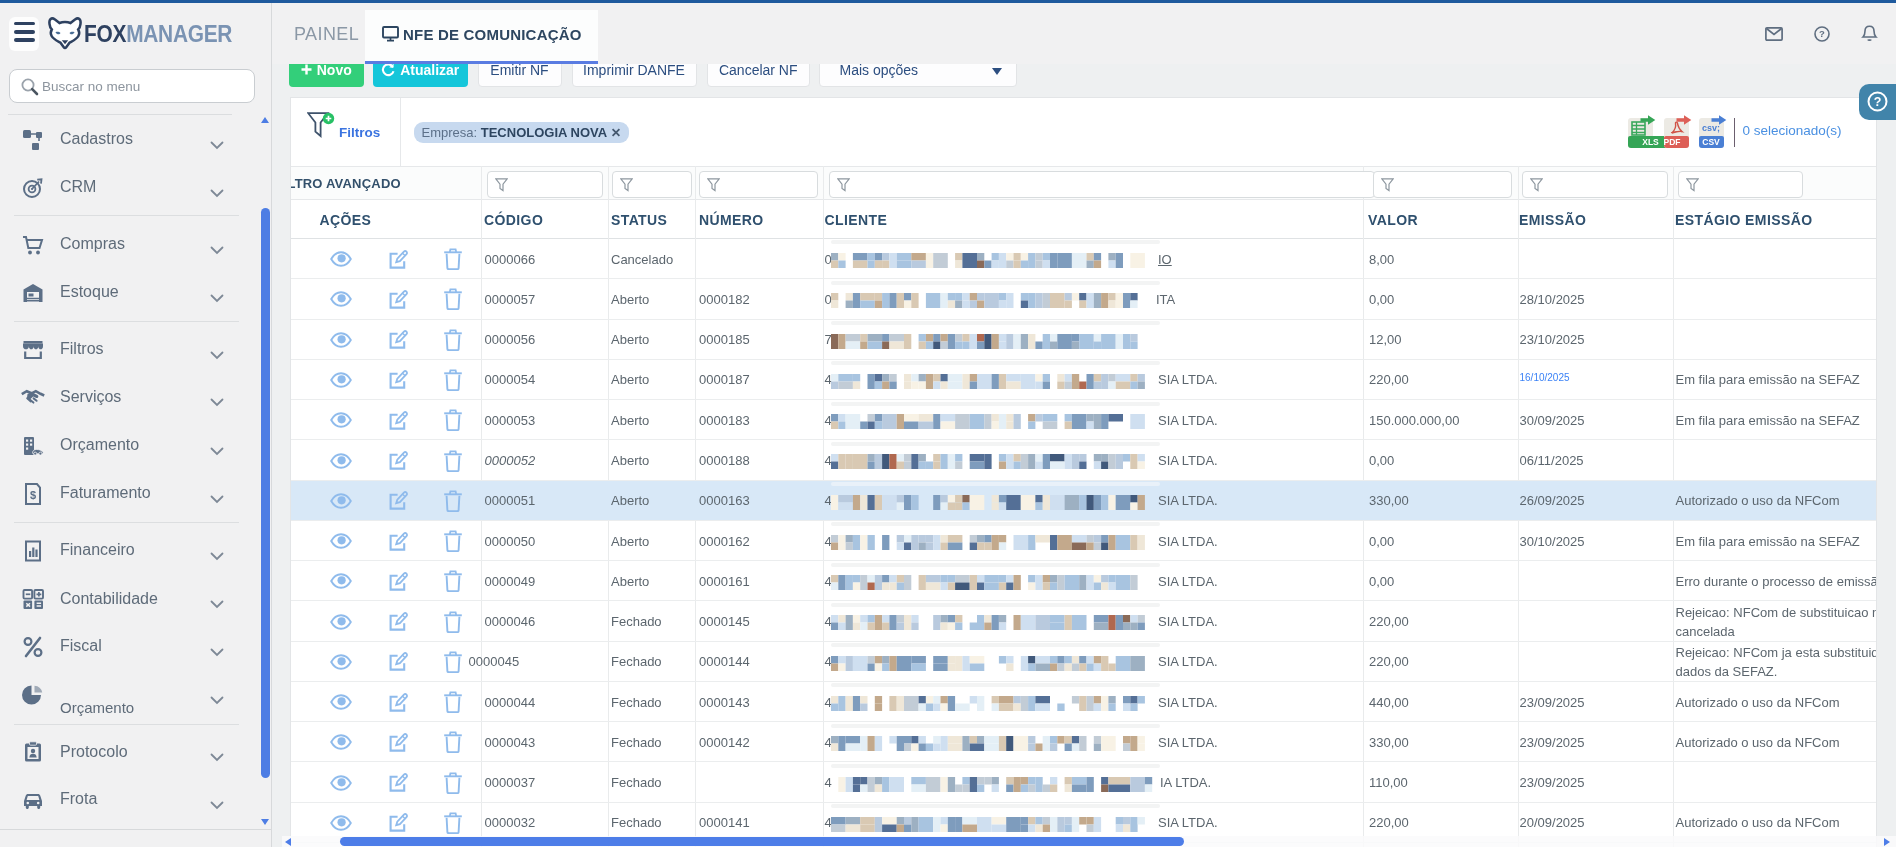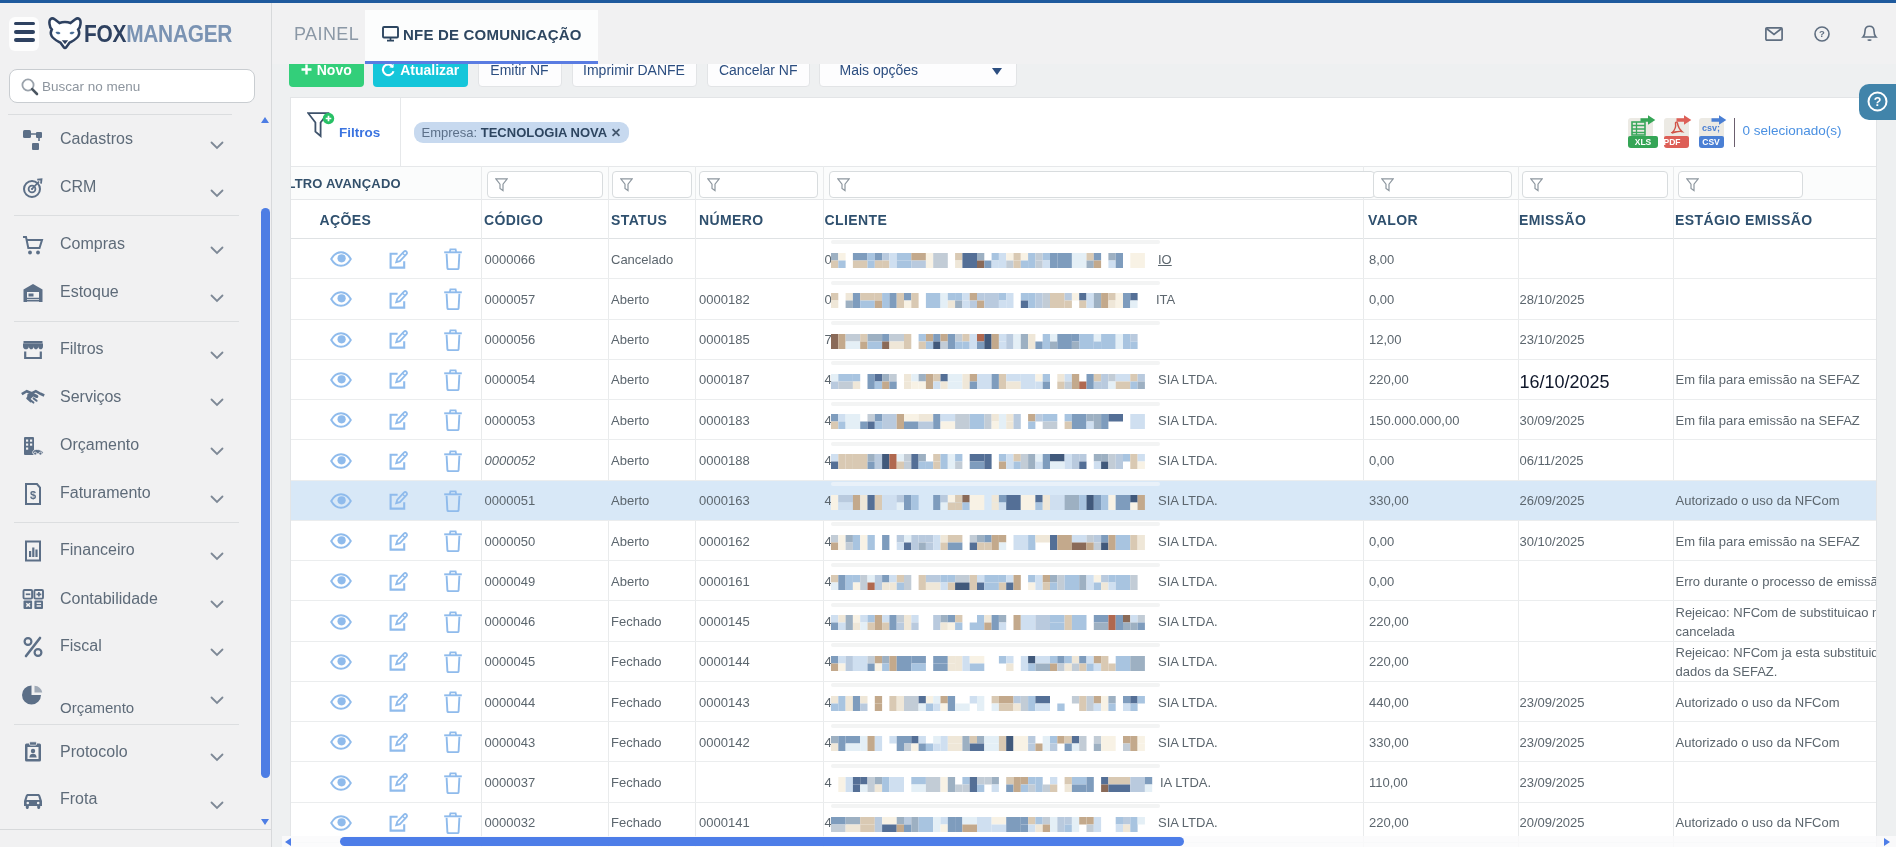--- a/index.html
+++ b/index.html
@@ -223,21 +223,21 @@
 <div class="abs" style="left:16px;top:14px;"><svg width="29" height="29" viewBox="0 0 29 29">
 <path d="M1.2 1.2 H20.8 L13.6 10.5 V24 L8.4 19.7 V10.5 Z" fill="none" stroke="#3e526b" stroke-width="1.8"></path>
 <circle cx="21.5" cy="6.5" r="5.7" fill="#27c065"></circle>
 <path d="M21.5 3.7 V9.3 M18.7 6.5 H24.3" stroke="#fff" stroke-width="1.7"></path>
 </svg></div>
 <div class="abs" style="left:48.5px;top:26.5px;font-size:13.5px;font-weight:bold;color:#3b74e0;">Filtros</div>
 
 <div class="abs" style="left:123px;top:23.5px;height:21.5px;background:#c7d9ef;border-radius:9px;font-size:13px;line-height:21.5px;color:#5c7089;white-space:nowrap;padding:0 8px;">Empresa: <b style="color:#2d4560;">TECNOLOGIA NOVA</b> <b style="color:#44586e;font-size:12.5px;">✕</b></div>
 <div class="abs" style="left:1337.5px;top:17.5px;width:25px;height:32px;">
       <div class="abs" style="left:0;top:2px;width:25px;height:30px;background:#eceae4;border-radius:3px;"></div>
-      <div class="abs" style="left:0;top:20px;width:30px;height:12px;background:#35a556;border-radius:2px 2px 3px 3px;color:#fff;font-size:8.5px;font-weight:bold;text-align:center;line-height:12px;">XLS</div>
+      <div class="abs" style="left:0;top:20px;width:45px;height:12px;background:#35a556;border-radius:2px 2px 3px 3px;color:#fff;font-size:8.5px;font-weight:bold;text-align:center;line-height:12px;">XLS</div>
       <svg class="abs" width="25" height="32" viewBox="0 0 25 32" style="left:0;top:0;">
         <rect x="4" y="6" width="13" height="13" fill="none" stroke="#3aa85c" stroke-width="1.6"></rect>
         <path d="M4 9.5 H17 M4 13 H17 M4 16.5 H17 M8.5 6 V19" stroke="#3aa85c" stroke-width="1.3"></path>
       </svg>
       <svg class="abs" width="16" height="12" viewBox="0 0 16 12" style="left:12px;top:-2px;">
         <path d="M1 6 H9 M9 6 L4.5 1.5 M9 6" stroke="#35a556" stroke-width="0"></path>
         <path d="M0.5 4.2 H8 V1.2 L15.3 6 L8 10.8 V7.8 H0.5 Z" fill="#35a556"></path>
       </svg>
     </div>
     <div class="abs" style="left:1373.0px;top:17.5px;width:25px;height:32px;">
@@ -608,21 +608,21 @@
         <rect x="277.4" y="7.5" width="7.3" height="7.5" fill="#e4eff6"></rect>
         <rect x="284.7" y="0" width="14.6" height="7.5" fill="#cfdff0"></rect>
         <rect x="284.7" y="7.5" width="14.6" height="7.5" fill="#d9c9b3"></rect>
         <rect x="299.3" y="0" width="7.3" height="7.5" fill="#d9c9b3"></rect>
         <rect x="299.3" y="7.5" width="7.3" height="7.5" fill="#a8c4e0"></rect>
         <rect x="306.6" y="0" width="7.3" height="7.5" fill="#b9cade"></rect>
         <rect x="306.6" y="7.5" width="7.3" height="7.5" fill="#9db0c2"></rect>
       </svg></div>
     <div class="abs" style="left:867.5px;top:274.4px;font-size:13px;color:#5c666e;">SIA LTDA.</div>
     <div class="abs" style="left:1078.5px;top:274.4px;font-size:13px;color:#5c666e;">220,00</div>
-    <div class="abs" style="left:1229.0px;top:274.4px;font-size:18px;color:#0f172a;">16/10/2025</div>
+    <div class="abs" style="left:1229.0px;top:274.4px;font-size:10px;color:#3b82f6;">16/10/2025</div>
     <div class="abs" style="left:1385.0px;top:274.4px;font-size:13px;color:#5c666e;white-space:nowrap;">Em fila para emissão na SEFAZ</div>
     <div class="abs" style="left:0;top:302.1px;width:1587px;height:40.27px;background:transparent;border-bottom:1px solid #ebedee;"></div>
     <div class="abs" style="left:39.0px;top:314.2px;"><svg width="22" height="16" viewBox="0 0 22 16">
         <path d="M1.2 8 C4.2 2.6 8 1.2 11 1.2 C14 1.2 17.8 2.6 20.8 8 C17.8 13.4 14 14.8 11 14.8 C8 14.8 4.2 13.4 1.2 8 Z" fill="none" stroke="#8fbbec" stroke-width="1.9"></path>
         <circle cx="11.6" cy="7.3" r="4.1" fill="#8fbbec"></circle>
       </svg></div>
     <div class="abs" style="left:97.5px;top:311.7px;"><svg width="21" height="21" viewBox="0 0 21 21">
         <path d="M16.2 12.2 V18.6 H2.6 V4.8 H9.6" fill="none" stroke="#8fbbec" stroke-width="2.1"></path>
         <path d="M8.2 13.2 L9.3 9.6 L15.9 2.6 C16.6 1.9 17.8 1.9 18.5 2.6 C19.2 3.3 19.2 4.5 18.5 5.2 L11.9 12.2 Z" fill="none" stroke="#8fbbec" stroke-width="1.8"></path>
         <path d="M14.6 4.2 L16.9 6.4" stroke="#8fbbec" stroke-width="1.4"></path>
@@ -1071,21 +1071,21 @@
     <div class="abs" style="left:97.5px;top:553.3px;"><svg width="21" height="21" viewBox="0 0 21 21">
         <path d="M16.2 12.2 V18.6 H2.6 V4.8 H9.6" fill="none" stroke="#8fbbec" stroke-width="2.1"></path>
         <path d="M8.2 13.2 L9.3 9.6 L15.9 2.6 C16.6 1.9 17.8 1.9 18.5 2.6 C19.2 3.3 19.2 4.5 18.5 5.2 L11.9 12.2 Z" fill="none" stroke="#8fbbec" stroke-width="1.8"></path>
         <path d="M14.6 4.2 L16.9 6.4" stroke="#8fbbec" stroke-width="1.4"></path>
       </svg></div>
     <div class="abs" style="left:152.5px;top:552.8px;"><svg width="20" height="22" viewBox="0 0 20 22">
         <path d="M3.6 5.8 L4.4 20.2 C4.45 20.7 4.9 21.1 5.4 21.1 H14.6 C15.1 21.1 15.55 20.7 15.6 20.2 L16.4 5.8" fill="none" stroke="#8fbbec" stroke-width="1.9"></path>
         <path d="M1.2 4.3 H18.8" stroke="#8fbbec" stroke-width="1.9"></path>
         <path d="M6.8 4 L7.4 1.4 H12.6 L13.2 4" fill="none" stroke="#8fbbec" stroke-width="1.8"></path>
       </svg></div>
-    <div class="abs" style="left:194.0px;top:556.3px;font-size:13px;color:#5c666e;text-align:center;">0000045</div>
+    <div class="abs" style="left:178px;top:556.3px;font-size:13px;color:#5c666e;text-align:center;">0000045</div>
     <div class="abs" style="left:320.5px;top:556.3px;font-size:13px;color:#5c666e;">Fechado</div>
     <div class="abs" style="left:408.5px;top:556.3px;font-size:13px;color:#5c666e;">0000144</div>
     <div class="abs" style="left:540.5px;top:545.1px;width:329px;height:4px;background:#f3f4f4;border-radius:2px;"></div>
     <div class="abs" style="left:534.0px;top:556.3px;font-size:13px;color:#5c666e;">4</div>
     <div class="abs" style="left:540.5px;top:557.7px;"><svg width="320" height="15">
         <rect x="0.0" y="0" width="7.3" height="7.5" fill="#7e9cbd"></rect>
         <rect x="0.0" y="7.5" width="7.3" height="7.5" fill="#c3a98c"></rect>
         <rect x="7.3" y="0" width="7.3" height="7.5" fill="#cfdff0"></rect>
         <rect x="7.3" y="7.5" width="7.3" height="7.5" fill="#f8f2e5"></rect>
         <rect x="14.6" y="0" width="7.3" height="15" fill="#b9cade"></rect>

